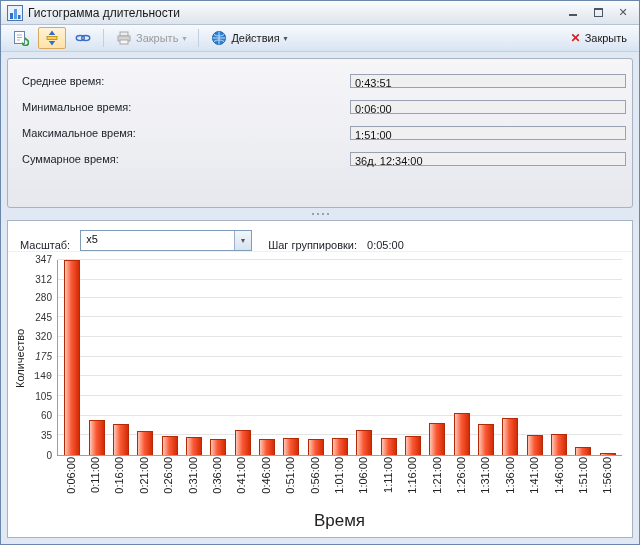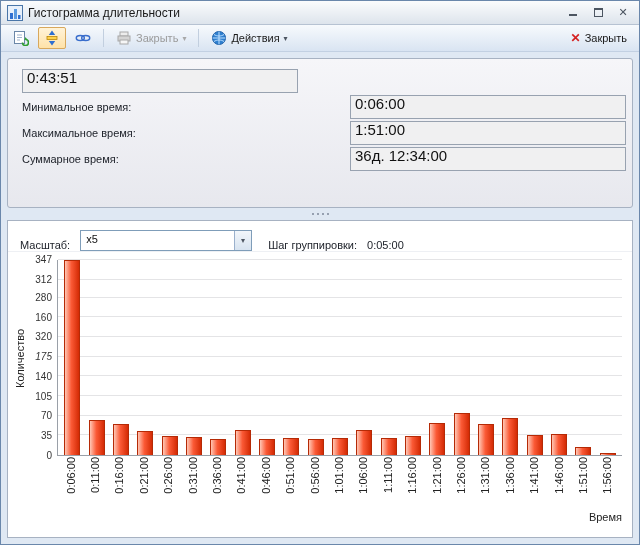--- a/index.html
+++ b/index.html
@@ -31,22 +31,22 @@
   .redx{color:#d42020;font-weight:bold;font-size:12px;line-height:1}
 
   
   .bodyarea{flex:1;min-height:0;display:flex;flex-direction:column;padding:6px;background:#dfe8f3}
 
   
   .stats{flex:none;height:150px;border:1px solid #a7b2c2;border-radius:3px;
     background:linear-gradient(#f6f6f9,#e7e8ee);padding:9px 6px 9px 14px}
   .stat-row{display:flex;align-items:center;height:26px}
   .stat-label{flex:1;font-size:11px;color:#20242c;padding-right:8px;white-space:nowrap;overflow:hidden}
-  .stat-value{width:276px;flex:none;height:24px;border:1px solid #98a2b0;background:#f0f0f1;
-    font-size:15px;line-height:16px;padding:0 4px;color:#111}
+  .stat-value{width:276px;flex:none;height:14px;border:1px solid #98a2b0;background:#f0f0f1;
+    font-size:11px;line-height:16px;padding:0 4px;color:#111}
 
   
   .splitter{flex:none;height:12px;display:flex;align-items:center;justify-content:center;gap:3px;cursor:row-resize}
   .splitter i{width:2px;height:2px;border-radius:50%;background:#7e8violet;background:#7e899a;display:block}
 
   
   .chartpanel{flex:1;min-height:0;border:1px solid #a7b2c2;background:#fff;display:flex;flex-direction:column}
   .controls{height:31px;flex:none;display:flex;align-items:flex-end;padding:0 12px;font-size:11px;color:#20242c;
     border-bottom:1px solid #eef0f4}
   .combo{width:172px;height:21px;margin-left:10px;border:1px solid #7f9db9;background:#fff;display:flex;align-items:stretch}
@@ -64,21 +64,21 @@
   .main{flex:1;min-width:0;display:flex;flex-direction:column}
   .plot{flex:none;height:196px;position:relative;border-left:1px solid #9aa0a8;border-bottom:1px solid #9aa0a8}
   .gridline{position:absolute;left:0;right:0;height:1px;background:#e4e4e6;z-index:0}
   .bars{position:absolute;left:0;right:0;top:0;bottom:0;display:flex;align-items:flex-end;padding:0 2px;z-index:1}
   .slot{flex:1;min-width:0;display:flex;justify-content:center;align-items:flex-end;height:100%}
   .bar{width:16px;max-width:85%;min-height:1px;border:1px solid #b52a06;border-bottom:none;
     background:linear-gradient(90deg,#ffc7b5 0%,#fb5a36 45%,#d42b05 100%)}
   .xlabels{flex:none;height:52px;display:flex;padding:0 2px;overflow:hidden}
   .xslot{flex:1;min-width:0;display:flex;justify-content:center;align-items:flex-start}
   .xlab{writing-mode:vertical-rl;transform:rotate(180deg);font-size:11px;color:#222;margin-top:1px;line-height:11px}
-  .xtitle{flex:none;text-align:right;font-size:11px;color:#222;padding:3px 0 4px}
+  .xtitle{flex:none;text-align:center;font-size:17px;color:#222;padding:3px 0 4px}
 </style>
 </head>
 <body>
 
 <div class="window">
 
   <div class="titlebar">
     <span class="appicon">
       <svg width="16" height="16" viewBox="0 0 16 16">
         <rect x="0.5" y="0.5" width="15" height="15" fill="#e8f0fa" stroke="#4a76a8"></rect>
@@ -145,20 +145,21 @@
       <span class="redx">✕</span>
       <span>Закрыть</span>
     </span>
   </div>
 
   <div class="bodyarea">
 
     <div class="stats">
       <div>
           <div class="stat-row">
+            <div class="stat-label">Среднее время:</div>
             <div class="stat-value">0:43:51</div>
           </div>
           <div class="stat-row">
             <div class="stat-label">Минимальное время:</div>
             <div class="stat-value">0:06:00</div>
           </div>
           <div class="stat-row">
             <div class="stat-label">Максимальное время:</div>
             <div class="stat-value">1:51:00</div>
           </div>
@@ -188,26 +189,26 @@
         <span class="group-label">Шаг группировки:</span>
         <span class="group-value">0:05:00</span>
       </div>
 
       <div class="chartarea">
         <div class="ylabel">Количество</div>
         <div class="yaxis">
             <div class="ytick" style="bottom: calc(100% - 5px); margin-top: 48px;">347</div>
             <div class="ytick" style="bottom: calc(89.9135% - 5px);">312</div>
             <div class="ytick" style="bottom: calc(80.6916% - 5px);">280</div>
-            <div class="ytick" style="bottom: calc(70.6052% - 5px);">160</div>
+            <div class="ytick" style="bottom: calc(70.6052% - 5px);">245</div>
             <div class="ytick" style="bottom: calc(60.5187% - 5px);">320</div>
             <div class="ytick" style="bottom: calc(50.4323% - 5px); font-style: italic;">175</div>
-            <div class="ytick" style="bottom: calc(40.3458% - 5px);">140</div>
+            <div class="ytick" style="bottom: calc(40.3458% - 5px); font-family: Liberation Mono, monospace;">140</div>
             <div class="ytick" style="bottom: calc(30.2594% - 5px);">105</div>
-            <div class="ytick" style="bottom: calc(20.1729% - 5px);">70</div>
+            <div class="ytick" style="bottom: calc(20.1729% - 5px);">60</div>
             <div class="ytick" style="bottom: calc(10.0865% - 5px);">35</div>
             <div class="ytick" style="bottom: calc(0% - 5px);">0</div>
           </div>
         <div class="main">
           <div class="plot">
             <div class="bars">
                 <div class="slot">
                   <div class="bar" style="height: 100%;"></div>
                 </div>
                 <div class="slot">

